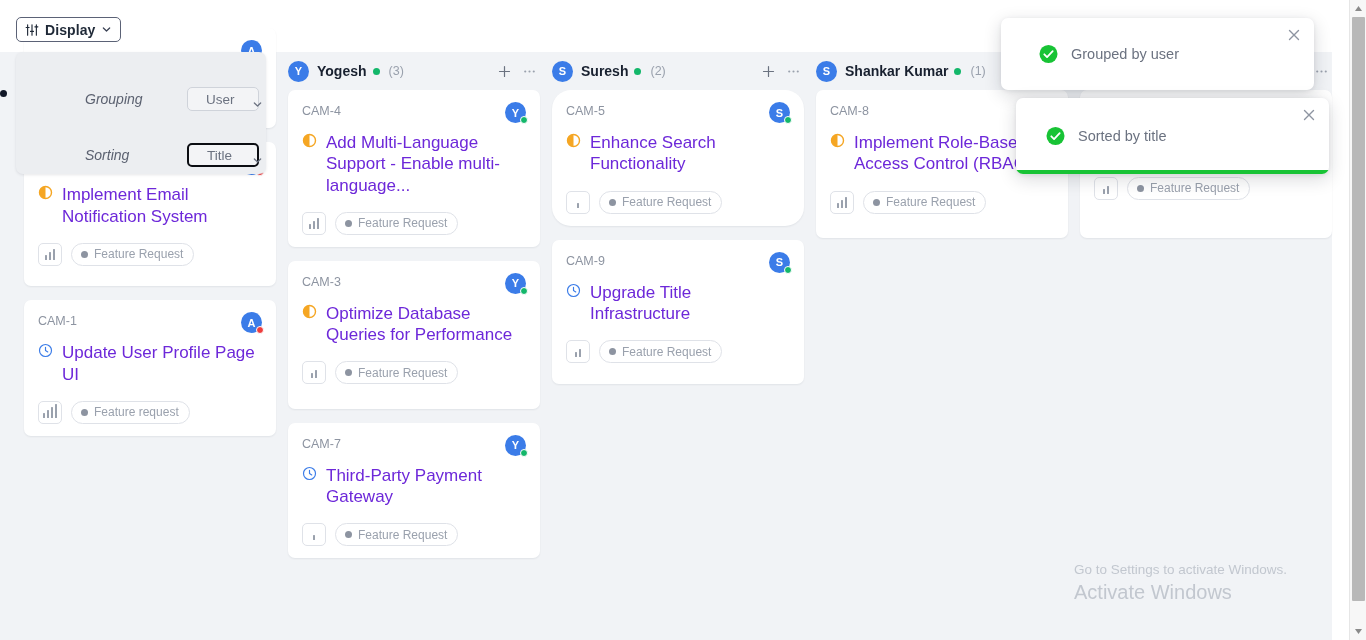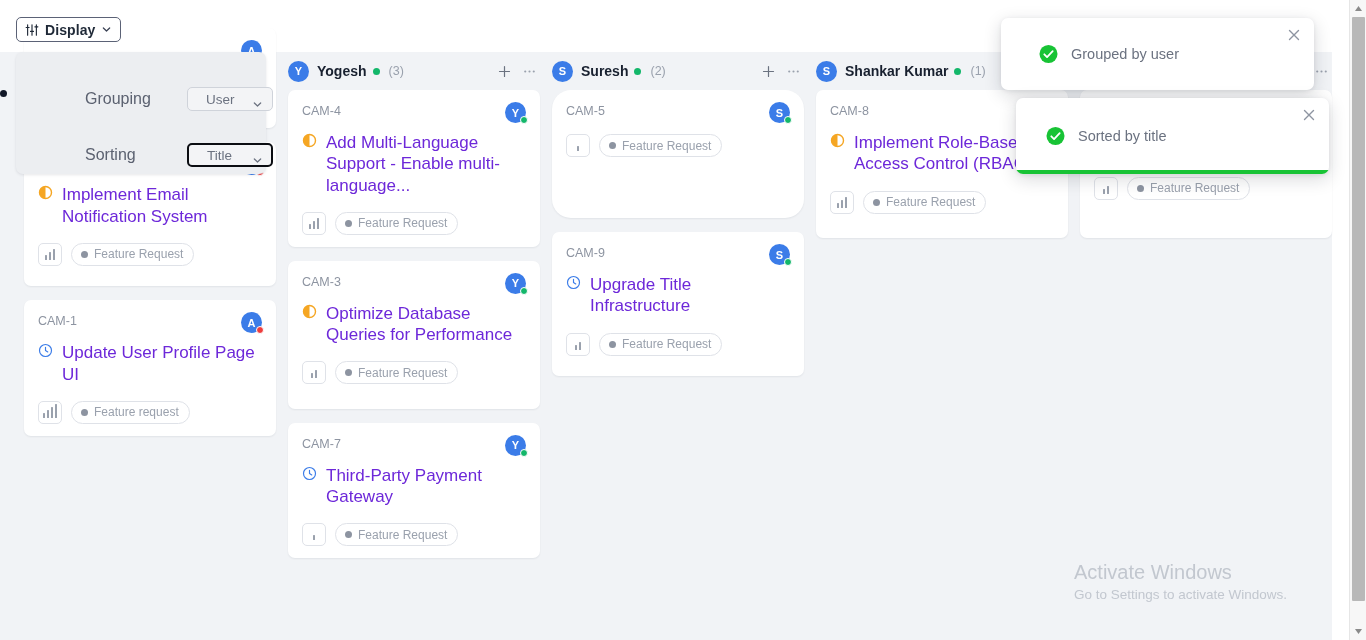--- a/index.html
+++ b/index.html
@@ -28,23 +28,23 @@
   #display-button .lbl{font-size:14px;font-weight:bold;color:#1f2937;letter-spacing:.1px;}
   .sliders-ico{width:14px;height:14px;display:block;}
   .chev{width:9px;height:9px;display:block;}
   
   #display-popover{
     position:absolute;left:16px;top:52px;width:250px;height:122px;
     background:#eceef1;border-radius:7px;z-index:35;
     box-shadow:0 1px 3px rgba(16,24,40,.10);
   }
   .pop-row{position:absolute;left:0;width:250px;height:30px;display:flex;align-items:center;}
-  .pop-row .pl{position:absolute;left:69px;font-size:16px;color:#5b6170;}
+  .pop-row .pl{position:absolute;left:69px;font-size:14px;color:#5b6170;font-style:italic;}
   .pop-row select{
-    position:absolute;left:171px;width:86px;height:24px;box-sizing:border-box;
+    position:absolute;left:171px;width:72px;height:24px;box-sizing:border-box;
     font-family:"Liberation Sans", sans-serif;font-size:13.5px;color:#6b7280;
     background:#f3f4f6;border:1px solid #cfd3da;border-radius:5px;
     padding:0 4px 0 18px;appearance:none;-webkit-appearance:none;cursor:pointer;
   }
   #sorting-row select{border:2px solid #0b0d12;background:#f3f4f6;}
   .selcar{position:absolute;left:237px;width:9px;height:9px;pointer-events:none;}
   #grouping-row{top:32px;} #sorting-row{top:88px;}
   
   .col{position:absolute;top:52px;width:264px;}
   .col-head{height:38px;display:flex;align-items:center;padding:0 10px 0 6px;}
@@ -342,20 +342,27 @@
               <circle cx="7" cy="7" r="1.15" fill="#9aa1ad"></circle>
               <circle cx="11.6" cy="7" r="1.15" fill="#9aa1ad"></circle>
             </svg>
           </span>
         </div>
       </div>
       <div class="cards">
         <div class="card" style="min-height: 102px; border-radius: 19px;">
           <div class="card-id">CAM-5</div>
           <div class="card-ava">S<span class="st"></span></div>
+          <div class="card-body">
+            <span><svg class="st-ico" viewBox="0 0 16 16">
+                <circle cx="8" cy="8" r="6.4" fill="none" stroke="#f5a623" stroke-width="1.5"></circle>
+                <path d="M8 1.6a6.4 6.4 0 000 12.8z" fill="#f5a623"></path>
+              </svg></span>
+            <div class="card-title">Enhance Search Functionality</div>
+          </div>
           <div class="card-foot">
             <div class="prio">
               <i style="height:5px"></i>
             </div>
             <div class="tag">
               <span class="dot"></span>
               <span class="tl">Feature Request</span>
             </div>
           </div>
         </div>
@@ -501,22 +508,22 @@
   <span class="tmsg">Sorted by title</span>
   <span class="tclose">
     <svg viewBox="0 0 16 16" fill="none" stroke="#8d94a1" stroke-width="1.4" stroke-linecap="round">
         <path d="M3.5 3.5l9 9M12.5 3.5l-9 9"></path>
       </svg>
   </span>
   <div class="tbar" id="sorted-bar" style="width: 100%;"></div>
 </div>
 
 <div id="watermark">
+  <div id="wm2">Go to Settings to activate Windows.</div>
   <div id="wm1">Activate Windows</div>
-  <div id="wm2">Go to Settings to activate Windows.</div>
 </div>
 
 <div id="scrollbar">
   <div class="sb-arrow" id="sb-up">
     <svg width="9" height="7" viewBox="0 0 9 7">
         <path d="M4.5 1L8 6H1z" fill="#8a8a8a"></path>
       </svg>
   </div>
   <div id="sb-thumb"></div>
   <div class="sb-arrow" id="sb-down">

